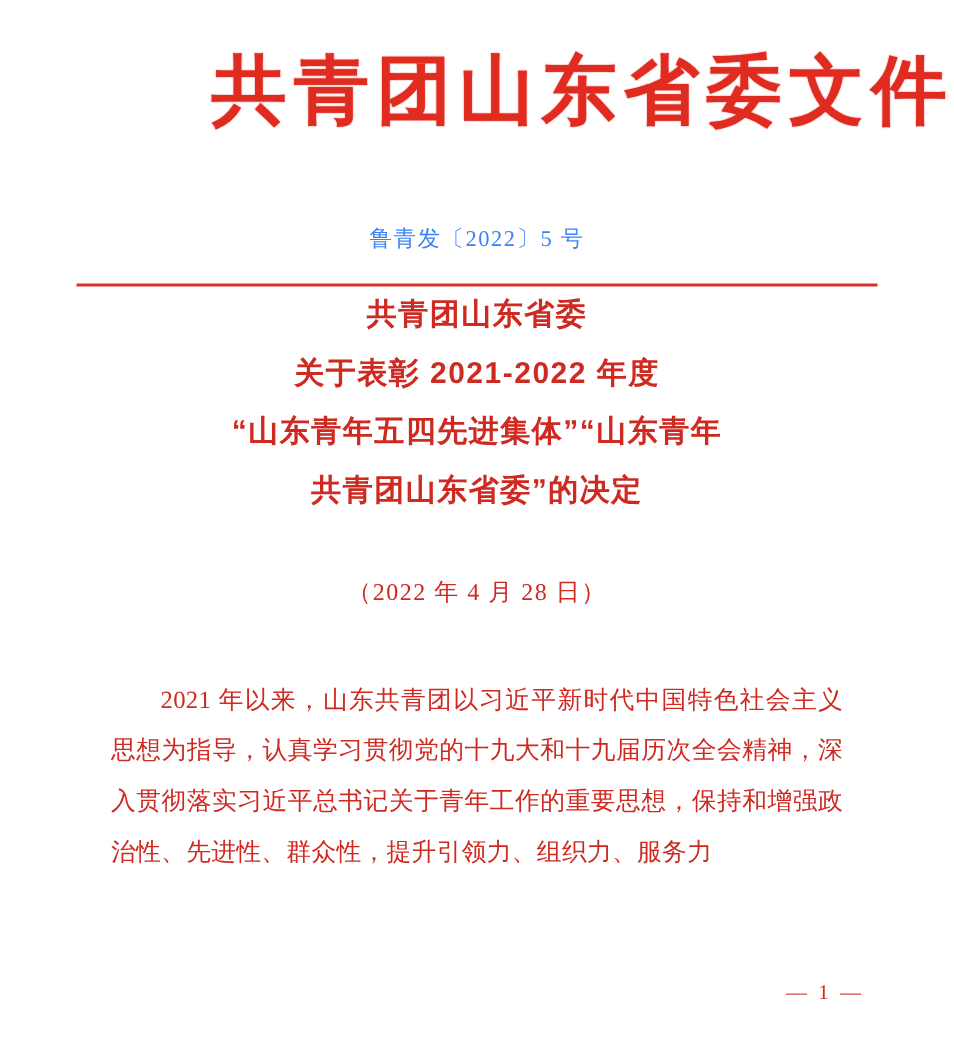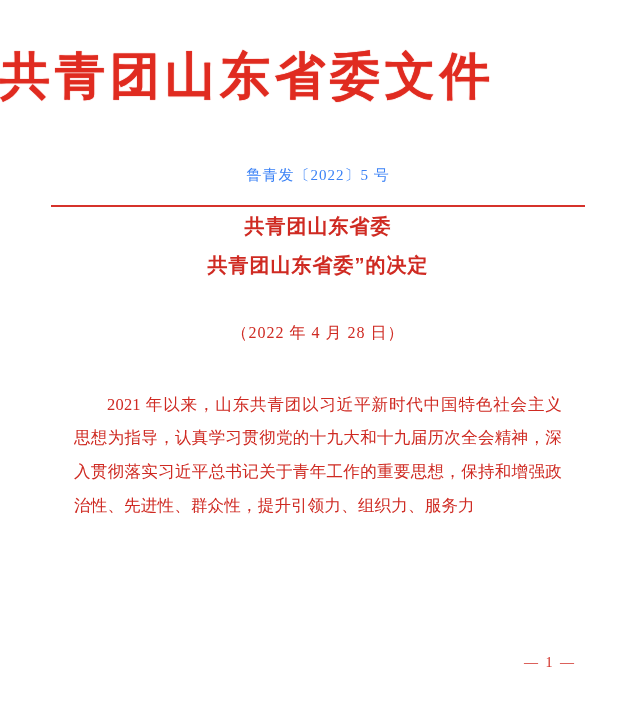--- a/index.html
+++ b/index.html
@@ -15,22 +15,22 @@
     color: #d6322b;
   }
   .page {
     position: relative;
     width: 636px;
     height: 701px;
     background: #ffffff;
     box-sizing: border-box;
   }
   .masthead {
-    text-align: left;
-    padding-top: 48px;
+    text-align: right;
+    padding-top: 32px;
   }
   .masthead-title {
     font-family: "Liberation Sans", "DejaVu Sans", sans-serif;
     font-weight: bold;
     font-size: 50px;
     letter-spacing: 5px;
     color: #e02b20;
     line-height: 1.15;
     text-shadow: 0 0 1px #e02b20;
     white-space: nowrap;
@@ -100,20 +100,22 @@
   <div class="masthead">
     <div class="masthead-title">共青团山东省委文件</div>
   </div>
 
   <div class="doc-number">鲁青发〔2022〕5 号</div>
 
   <div class="rule"></div>
 
   <div class="title-block">
     <span class="title-line">共青团山东省委</span>
+    <span class="title-line">关于表彰 2021-2022 年度</span>
+    <span class="title-line">“山东青年五四先进集体”“山东青年</span>
     <span class="title-line">共青团山东省委”的决定</span>
   </div>
 
   <div class="date-line">（2022 年 4 月 28 日）</div>
 
   <div class="body-text">
     <p>2021 年以来，山东共青团以习近平新时代中国特色社会主义思想为指导，认真学习贯彻党的十九大和十九届历次全会精神，深入贯彻落实习近平总书记关于青年工作的重要思想，保持和增强政治性、先进性、群众性，提升引领力、组织力、服务力</p>
   </div>
 
   <div class="page-number">— 1 —</div>

